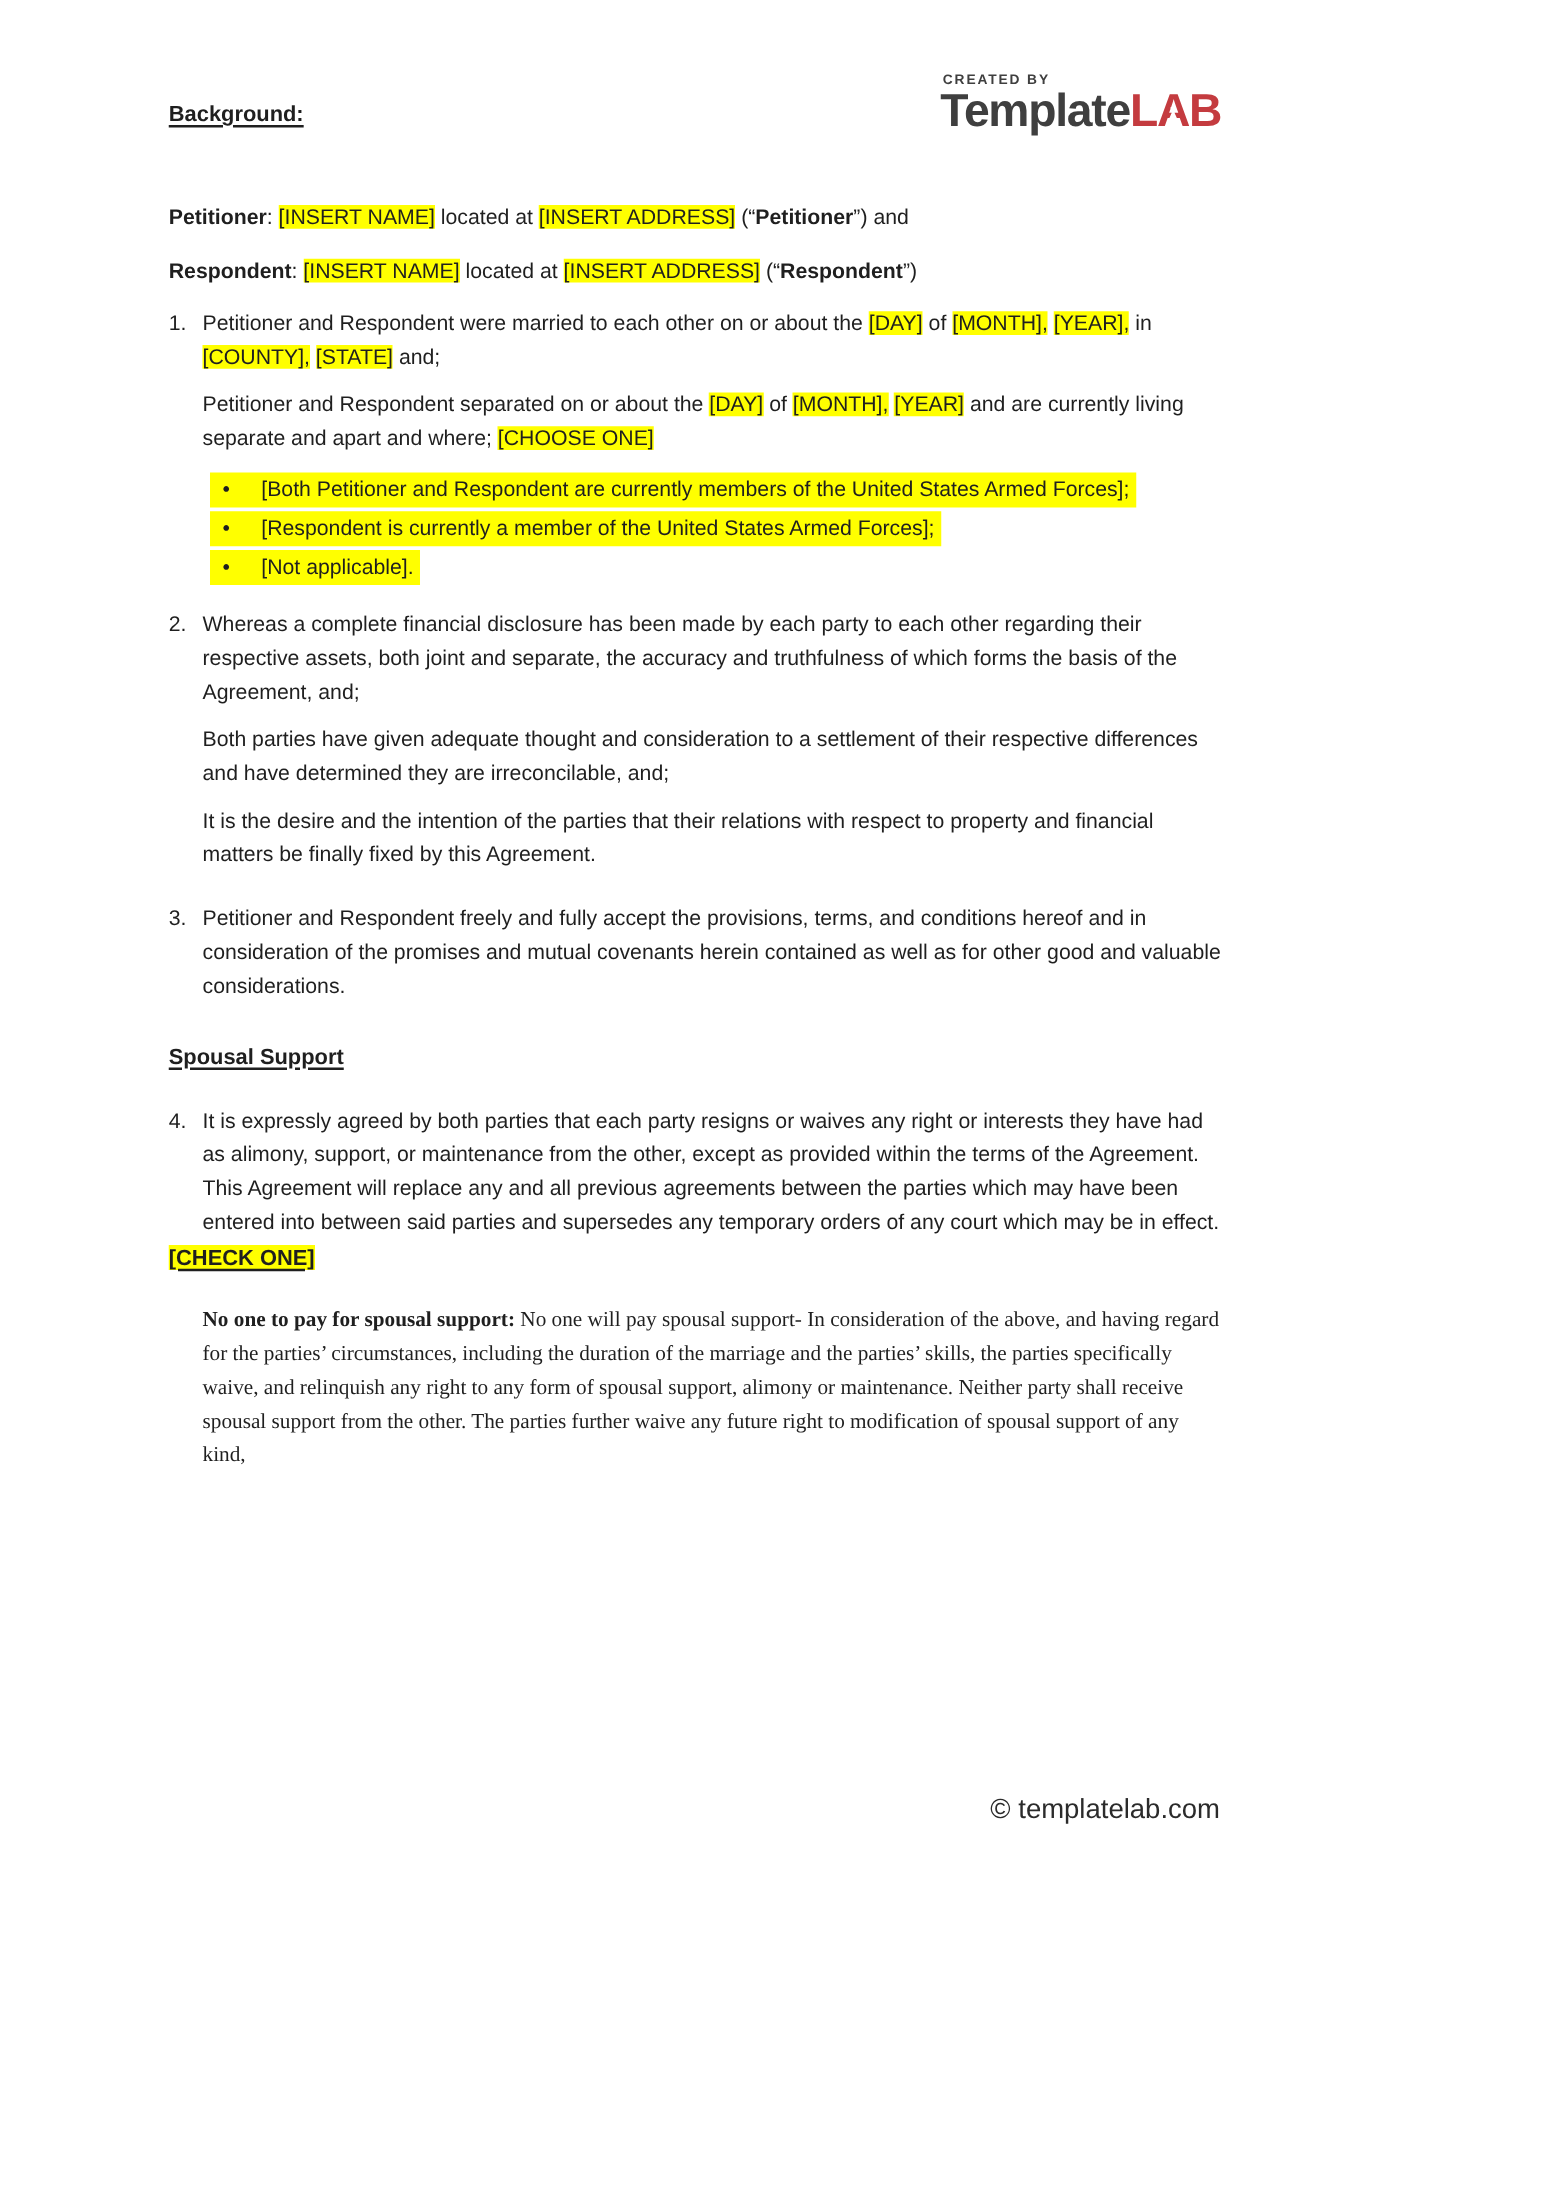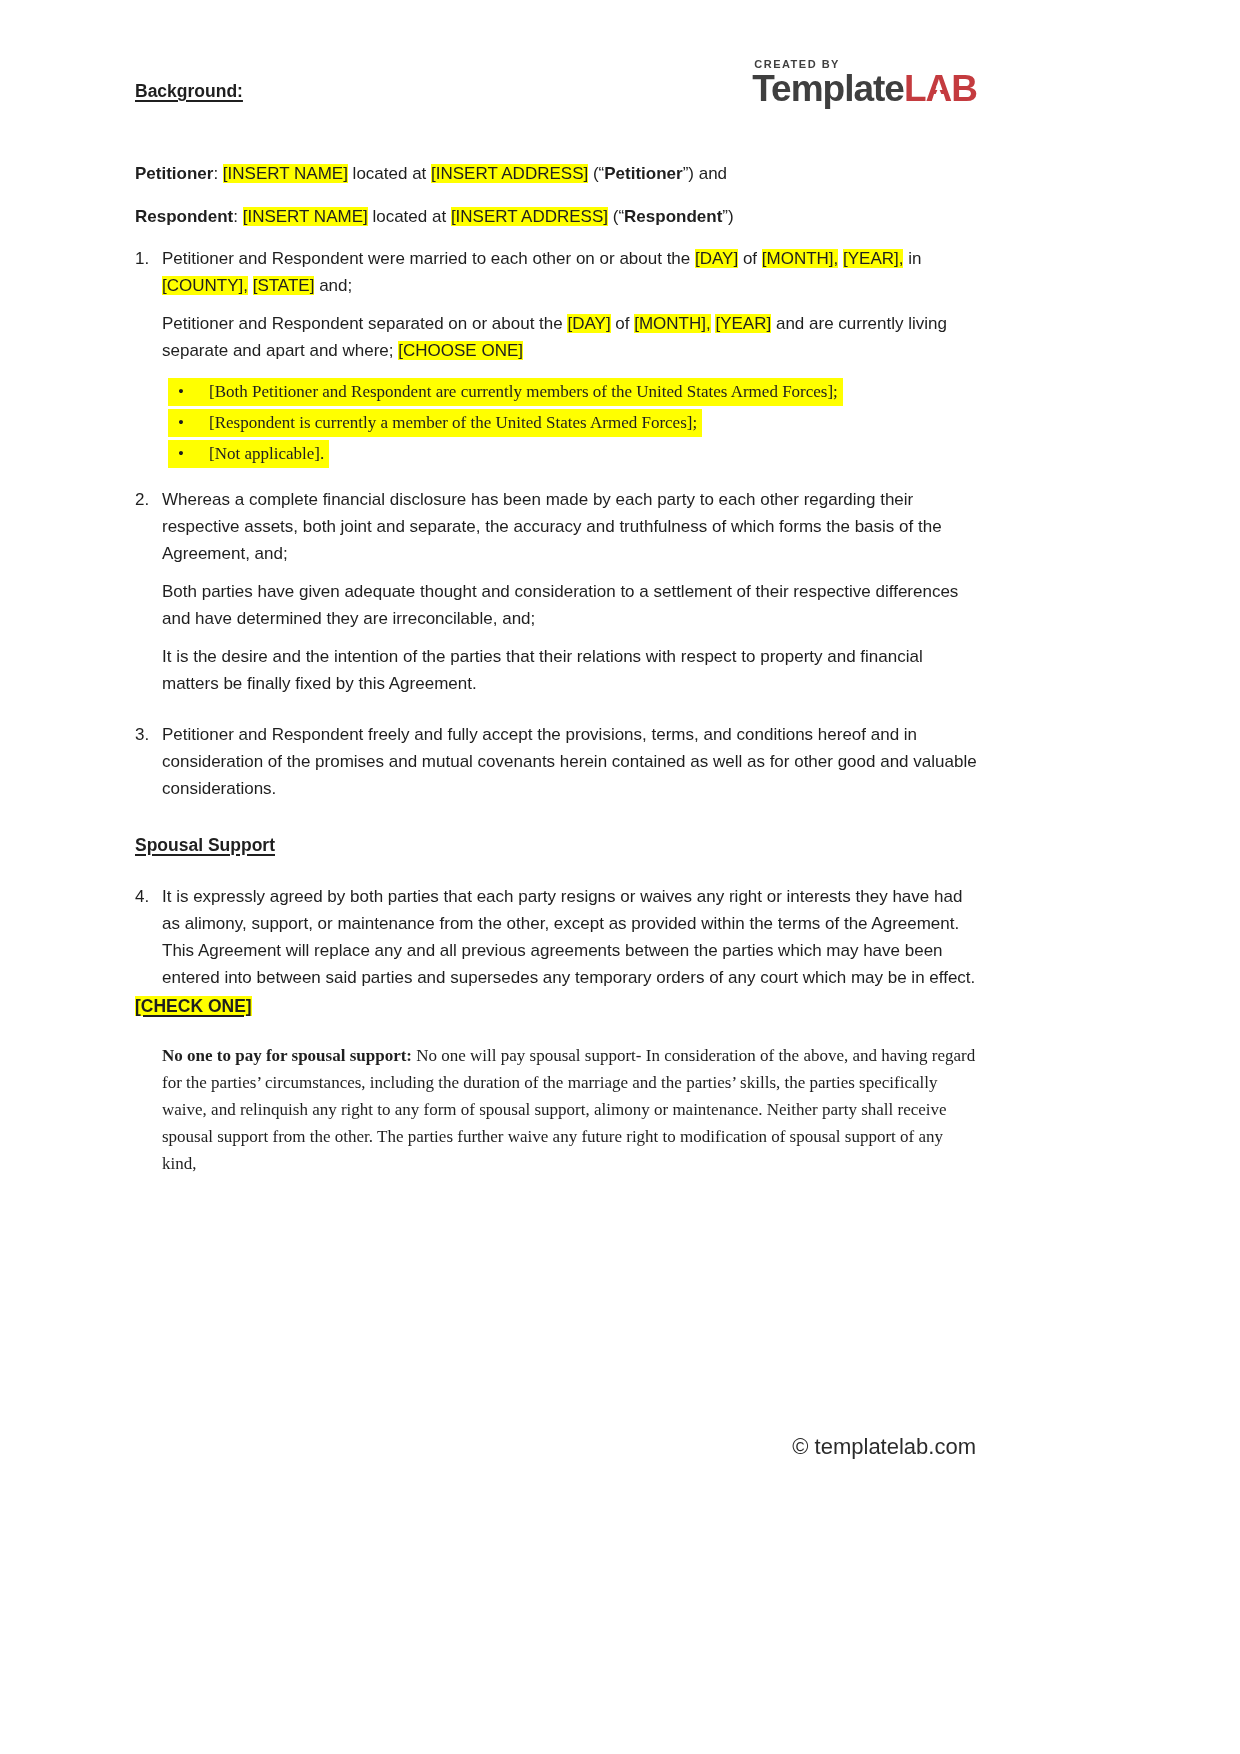--- a/index.html
+++ b/index.html
@@ -36,21 +36,21 @@
   .intro{margin-top:21px;}
   .party{margin-top:55px;}
   .party2{margin-top:16px;}
   
   .li{display:flex;margin-top:15px;}
   .li.mt-lg{margin-top:24px;}
   .num{width:27px;flex:none;}
   .li-body{flex:1;min-width:0;}
   .li-body .para + .para{margin-top:11px;}
   
-  .bullets{list-style:none;margin:14px 0 2px;padding:0 0 0 6px;font-family:Liberation Serif, serif;}
+  .bullets{list-style:none;margin:14px 0 2px;padding:0 0 0 6px;}
   .bullets li{background:var(--highlight);width:fit-content;max-width:100%;padding:0 5px 0 10px;margin-bottom:3px;line-height:28px;}
   .dot{display:inline-block;width:31px;}
   
   .b{font-weight:700;}
   .u{text-decoration:underline;text-decoration-thickness:2px;text-underline-offset:3px;}
   .hl{background:var(--highlight);}
   
   .check-one{margin:2px 0 0;font-size:17.5px;}
   .closing{margin:22px 0 0 27px;font-family:Liberation Serif, serif;}
   

